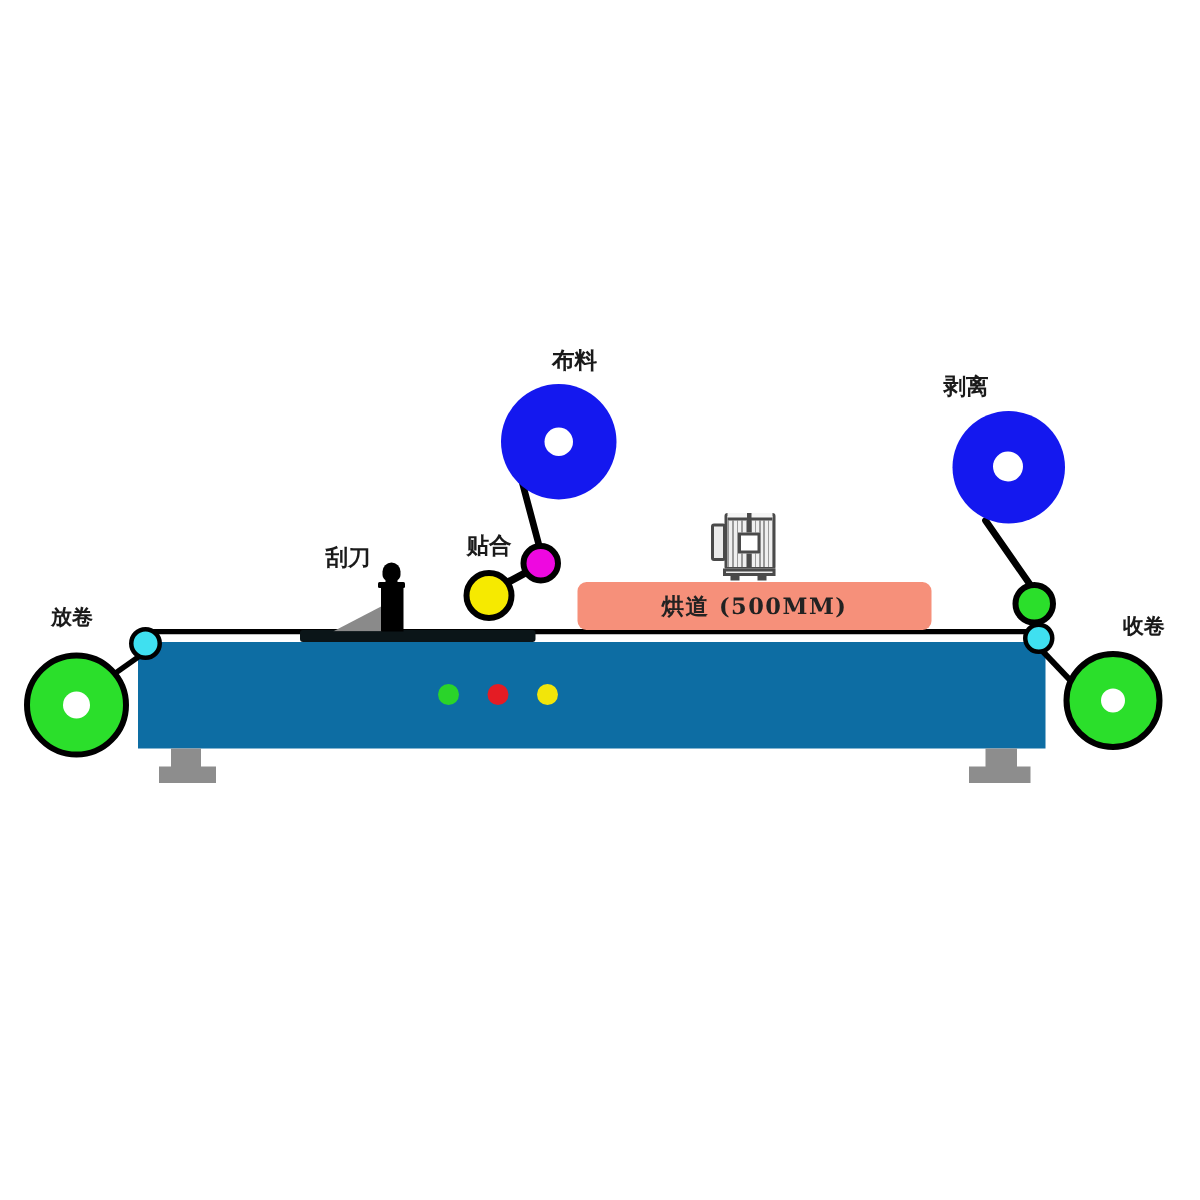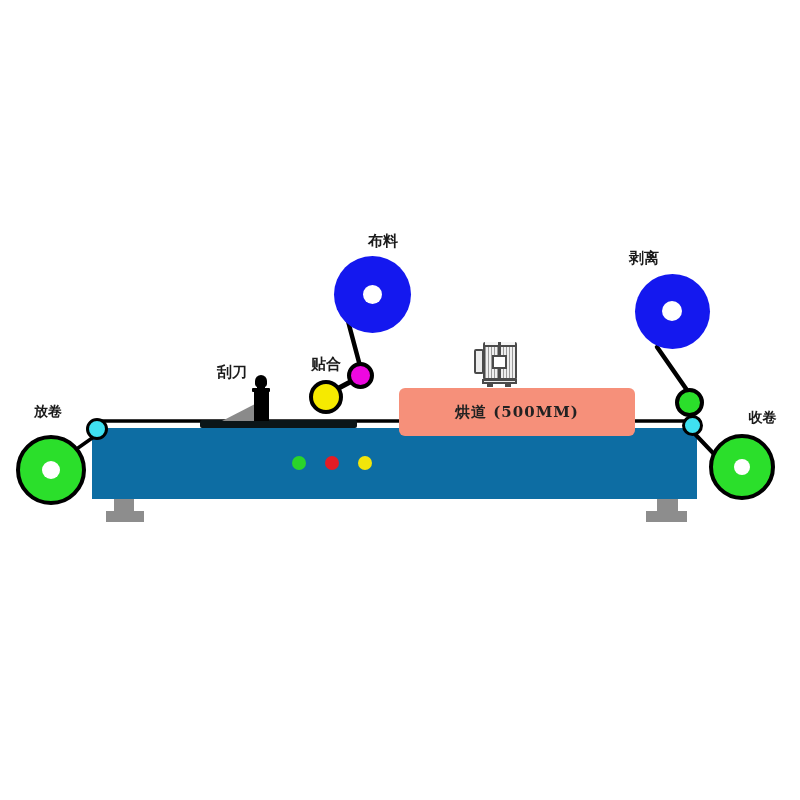--- a/index.html
+++ b/index.html
@@ -13,21 +13,21 @@
   
   .machine-body { left:92px; top:428px; width:605px; height:71px; background:var(--machine-body,#0d6da3); }
   .leg { background:var(--leg-gray,#8d8d8d); }
   .leg-l-stem { left:114px; top:499px; width:20px; height:13px; }
   .leg-l-base { left:106px; top:511px; width:38px; height:11px; }
   .leg-r-stem { left:657px; top:499px; width:21px; height:13px; }
   .leg-r-base { left:646px; top:511px; width:41px; height:11px; }
   .platen { left:200px; top:420px; width:157px; height:8px; background:#0b1518; border-radius:2px; }
 
   
-  .oven { left:399px; top:388px; width:236px; height:48px; background:var(--oven,#f6907a);
+  .oven { left:385px; top:388px; width:236px; height:32px; background:var(--oven,#f6907a);
           border-radius:6px; display:flex; align-items:center; justify-content:center; }
   .oven-label { font-family:"DejaVu Serif", serif; font-size:15px; font-weight:bold; color:#222; letter-spacing:1px; }
 
   
   svg.lines { left:0; top:0; width:800px; height:800px; pointer-events:none; }
   svg.lines line { stroke:#000; stroke-linecap:round; }
 
   
   .roller { border-radius:50%; }
   .r-border4 { border:4px solid #000; }

